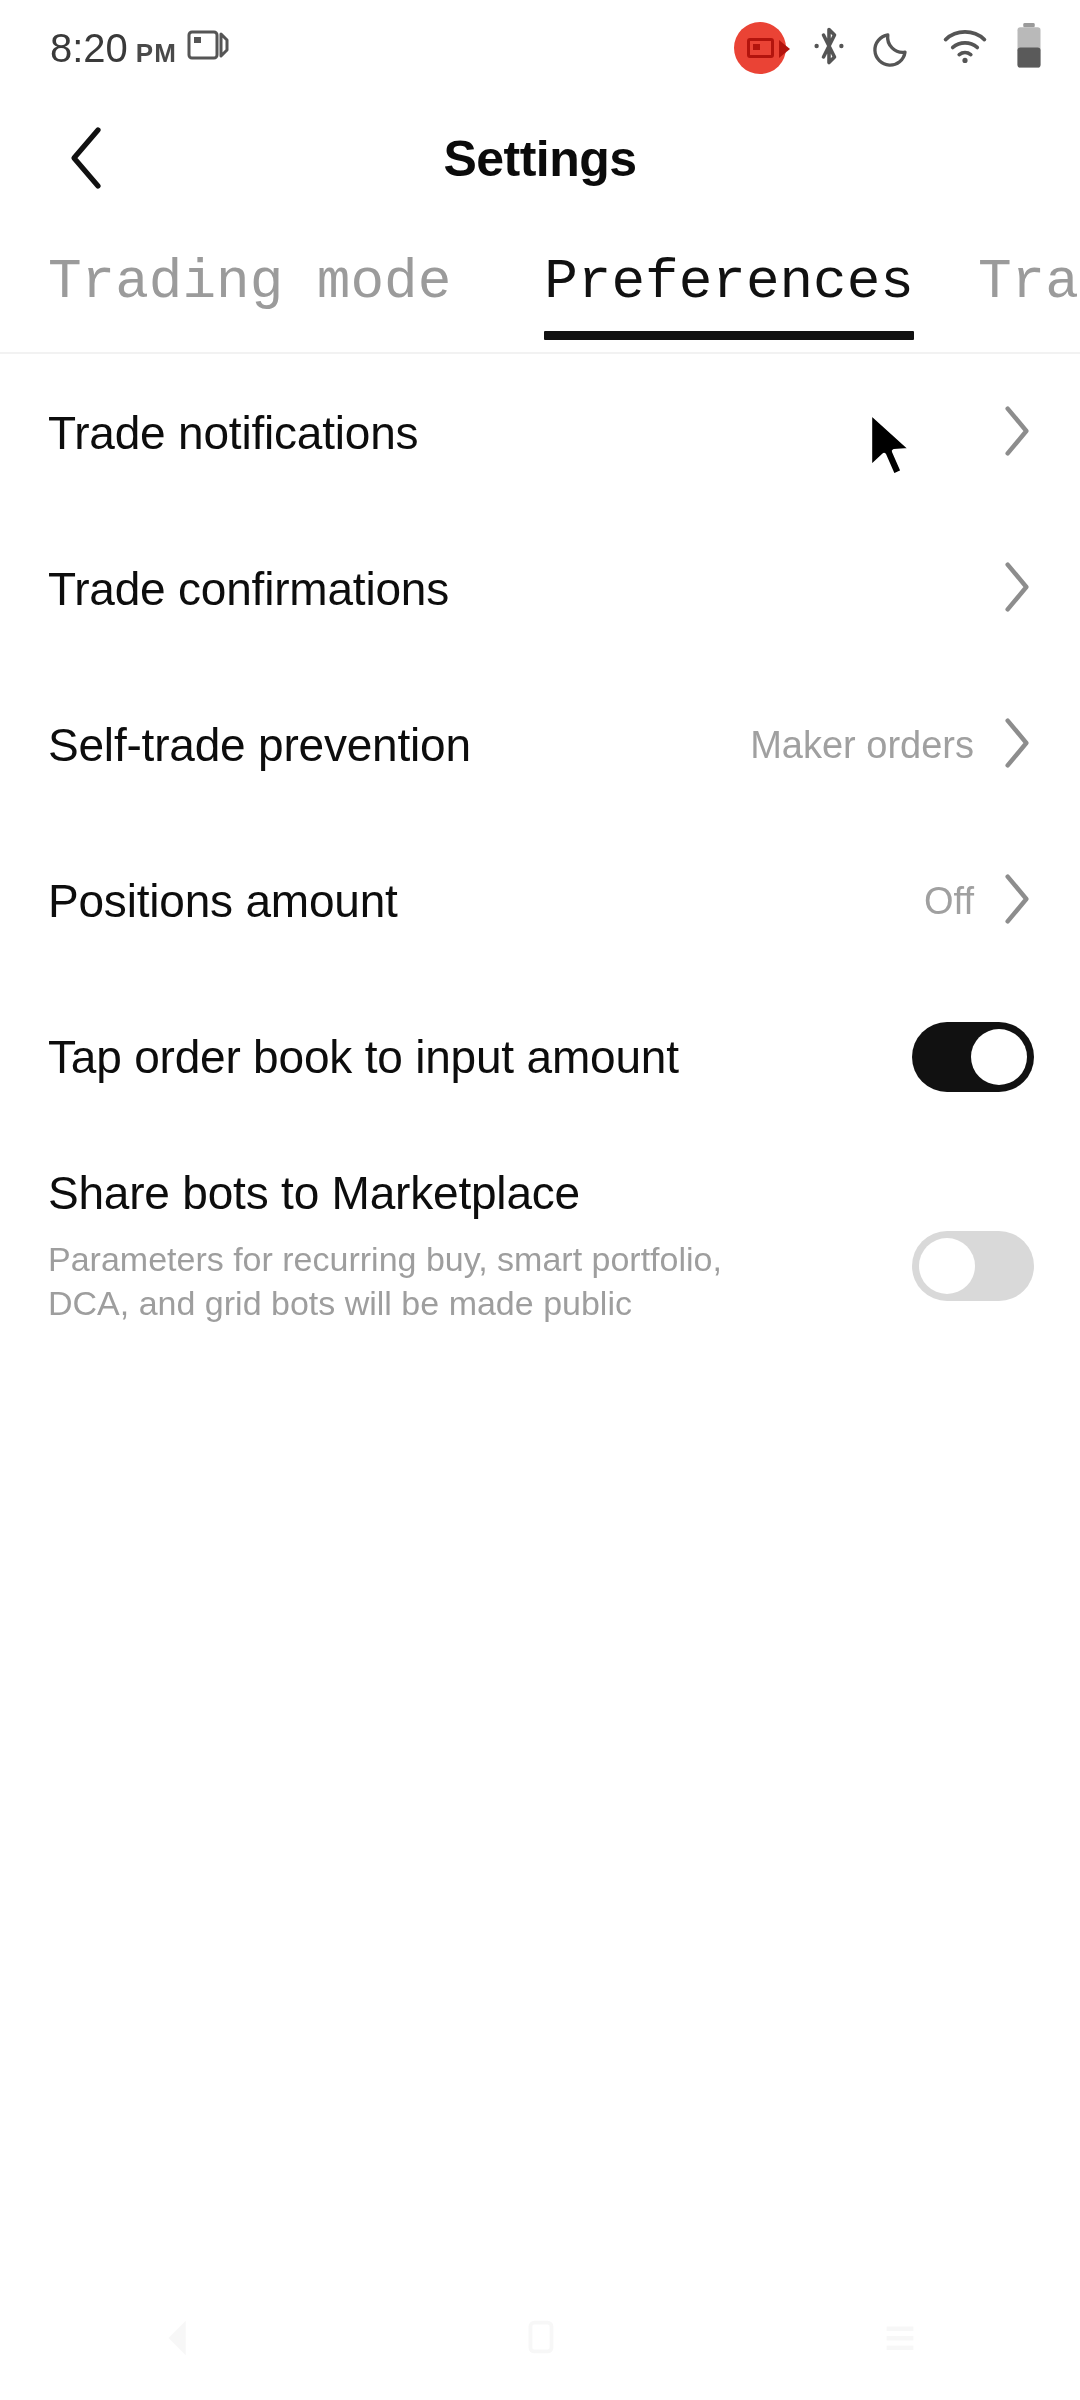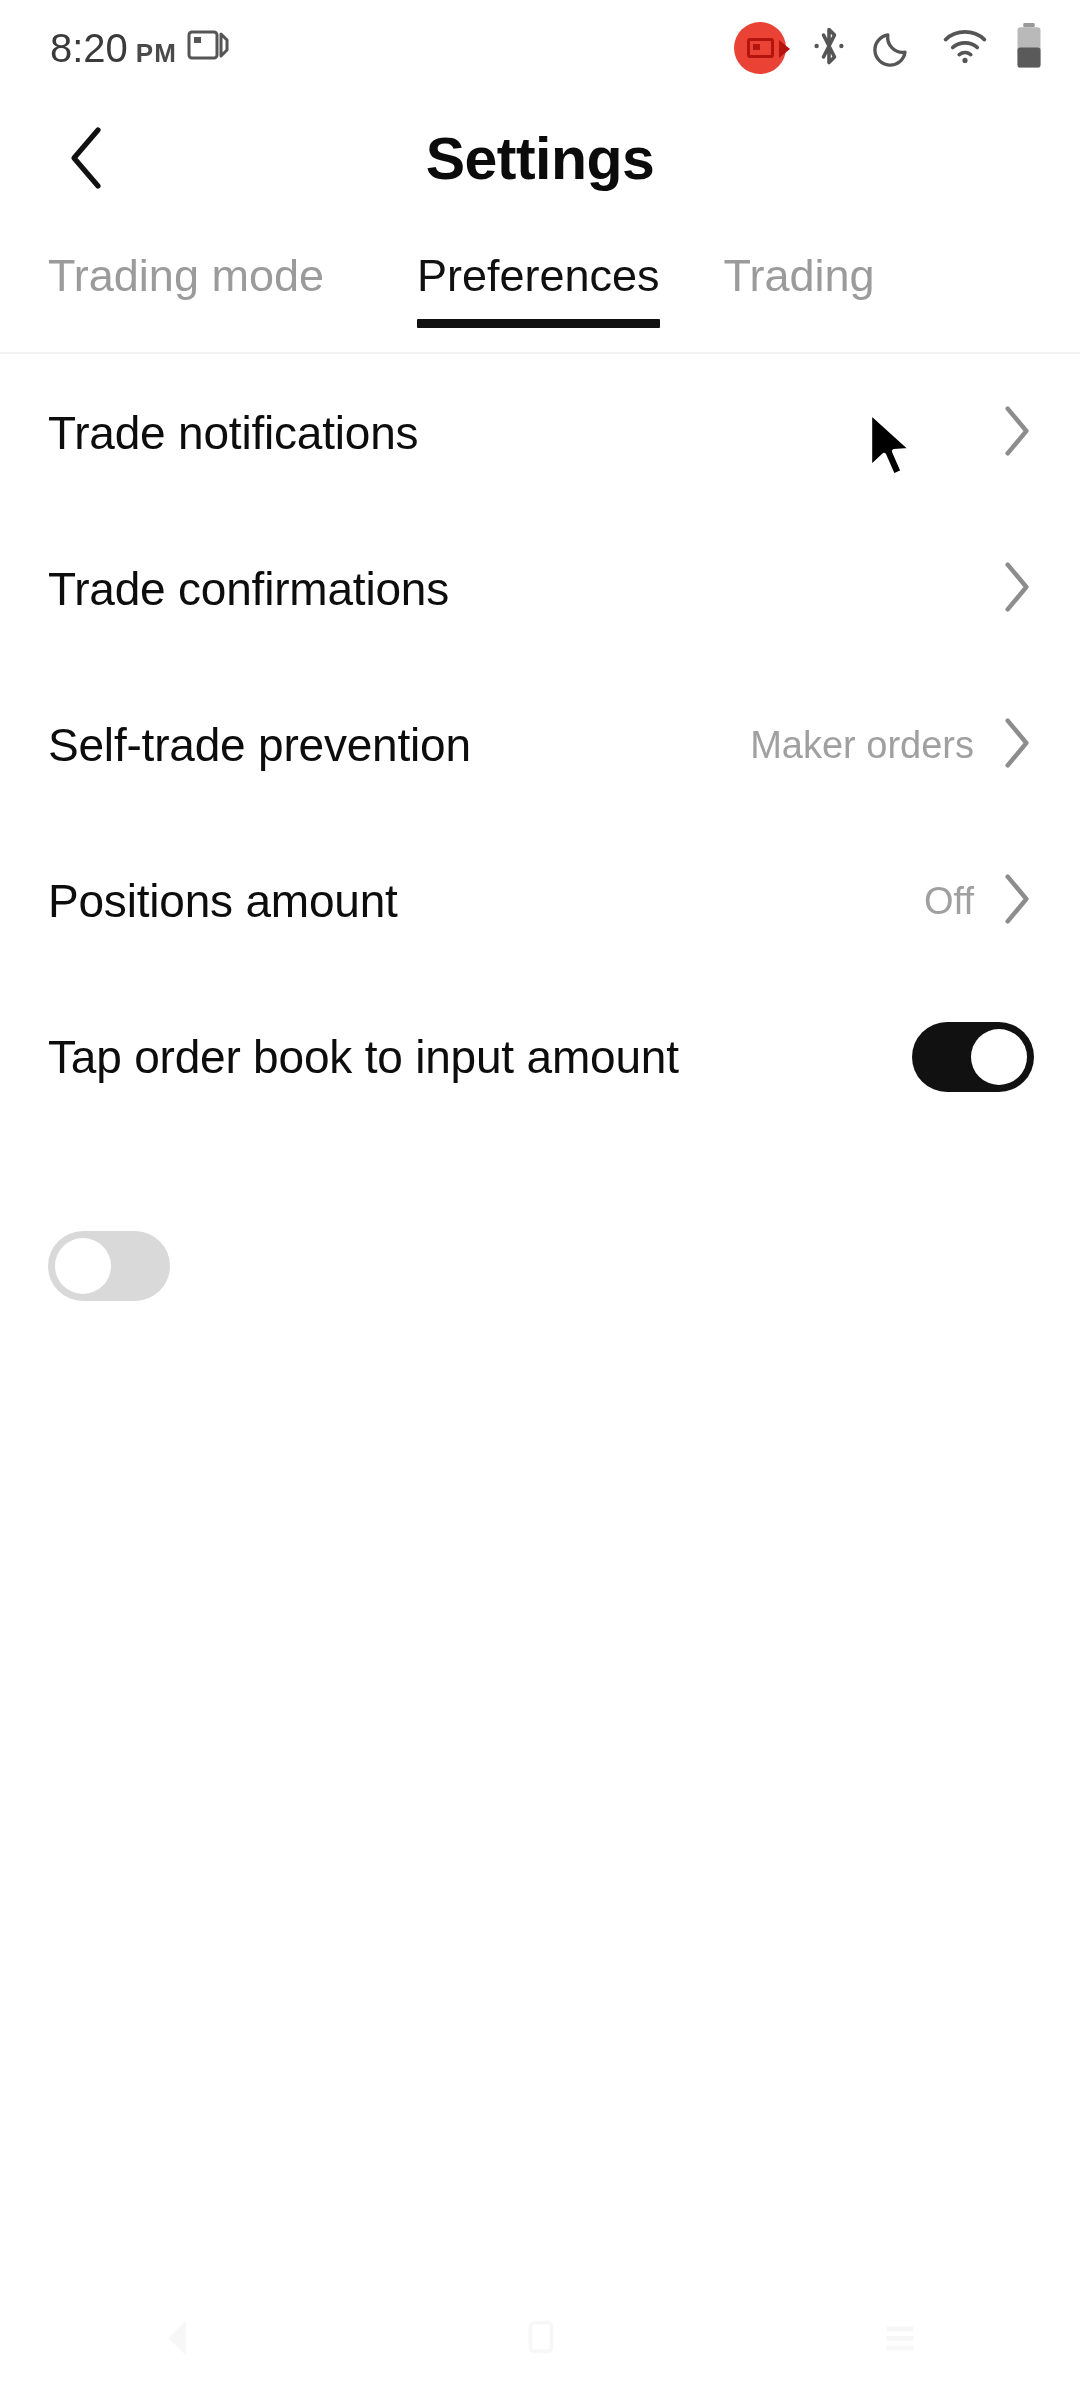--- a/index.html
+++ b/index.html
@@ -44,31 +44,31 @@
 
   
   .header { position:absolute; top:96px; left:0; width:1080px; height:126px; }
   .back-btn {
     position:absolute; left:46px; top:22px; width:84px; height:84px;
     display:flex; align-items:center; justify-content:center; cursor:pointer;
   }
   .page-title {
     position:absolute; left:0; top:0; width:1080px; height:126px;
     display:flex; align-items:center; justify-content:center;
-    font-size:59px; font-weight:bold; color:#0b0b0b; letter-spacing:-0.5px;
+    font-size:50px; font-weight:bold; color:#0b0b0b; letter-spacing:-0.5px;
   }
 
   
   .tabs {
     position:absolute; top:228px; left:0; width:1080px; height:127px;
     display:flex; align-items:flex-start; padding-left:48px; gap:64px;
   }
   .tab {
     position:relative; padding-top:22px; padding-bottom:26px;
-    font-size:45px; color:#9b9b9b; cursor:pointer; white-space:nowrap;
+    font-size:56px; color:#9b9b9b; cursor:pointer; white-space:nowrap;font-family:Liberation Mono, monospace;
   }
   .tab.active { color:#111;margin-left:29px; }
   .tab.active::after {
     content:""; position:absolute; left:0; right:0; bottom:0;
     height:9px; background:#111; border-radius:1px;
   }
   .tabs-divider {
     position:absolute; top:352px; left:0; width:1080px; height:2px; background:#f2f2f2;
   }
 
@@ -245,20 +245,24 @@
         <div class="row-label">Tap order book to input amount</div>
       </div>
       <div class="row-right">
         <div class="toggle on">
           <span class="knob"></span>
         </div>
       </div>
     </div>
 
     <div class="row" style="min-height:200px; align-items:flex-start; padding-top:34px;">
+      <div class="row-main">
+        <div class="row-label">Share bots to Marketplace</div>
+        <div class="row-sub">Parameters for recurring buy, smart portfolio, DCA, and grid bots will be made public</div>
+      </div>
       <div class="row-right" style="margin-top:62px;">
         <div class="toggle off">
           <span class="knob"></span>
         </div>
       </div>
     </div>
 
   </div>
 
   <div class="cursor">

